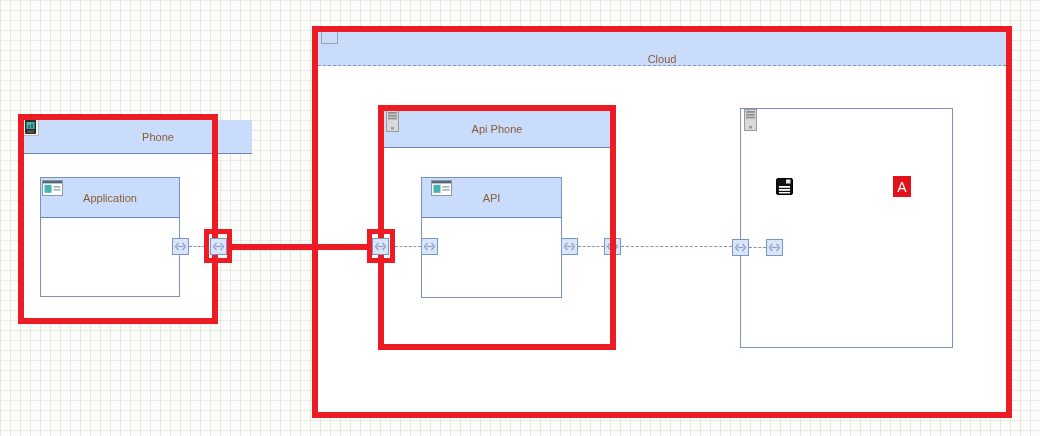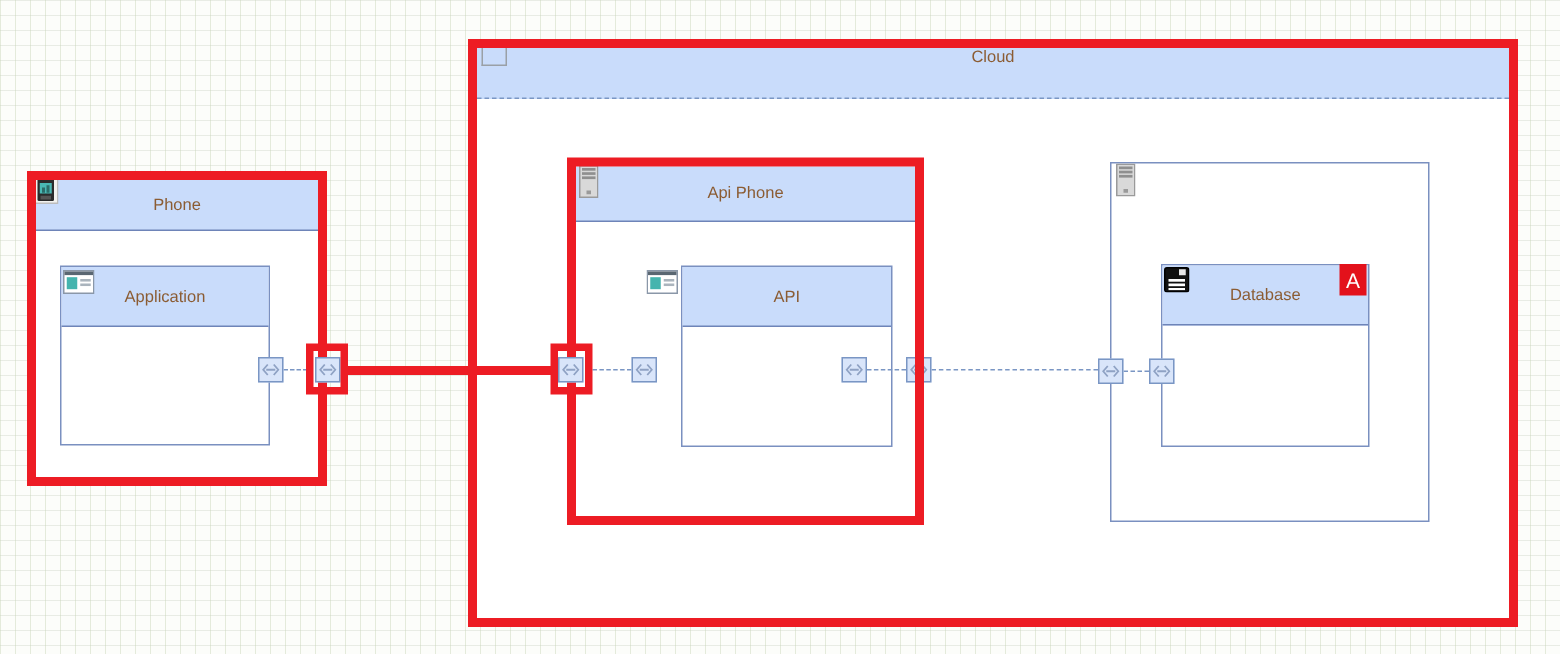--- a/index.html
+++ b/index.html
@@ -36,37 +36,37 @@
   .conn{position:absolute;border-top:1px dashed #7A96C4;height:0;z-index:4;}
   .rconn{position:absolute;height:6px;background:#ED1C24;z-index:4;}
   .icon{position:absolute;z-index:4;}
   .notch{position:absolute;border:1px solid #9aa0a6;border-top:none;background:transparent;z-index:3;}
   .badge{
     position:absolute;background:#E3111B;color:#fff;display:flex;align-items:center;
     justify-content:center;font-size:14px;z-index:5;
   }
   .cloud-hdr{
     position:absolute;background:#C9DCFB;border-bottom:1px dashed #7A96C4;
-    display:flex;align-items:flex-start;justify-content:center;
+    display:flex;align-items:flex-end;justify-content:center;
     color:#8B5C33;font-size:11px;z-index:2;
   }
 </style>
 </head>
 <body>
 
 <div class="canvas">
 
   <div class="cloud-hdr" style="left:318px;top:32px;width:688px;height:33px;">
     <span>Cloud</span>
   </div>
   <div class="bodybox" style="left:318px;top:66px;width:688px;height:346px;"></div>
   <div class="notch" style="left:321px;top:32px;width:15px;height:11px;"></div>
   <div class="sel" style="left:312px;top:26px;width:688px;height:380px;"></div>
 
-  <div class="hdr" style="left:24px;top:120px;width:188px;height:33px;">
+  <div class="hdr" style="left:24px;top:120px;width:188px;height:33px;padding-left:40px;">
     <span>Phone</span>
   </div>
   <div class="bodybox" style="left:24px;top:154px;width:188px;height:164px;"></div>
   <svg class="icon" style="left:22px;top:117px;" width="17" height="19">
     <rect x="0.5" y="0.5" width="16" height="18" fill="#f2f2ef" stroke="#bcbcbc"></rect>
     <rect x="3" y="2" width="11" height="15" rx="1" fill="#2b2b2b"></rect>
     <rect x="4.5" y="5" width="8" height="7" fill="#49b8b4"></rect>
     <rect x="6" y="8" width="2" height="3.5" fill="#2b6d6a"></rect>
     <rect x="9" y="6.5" width="2" height="5" fill="#2b6d6a"></rect>
     <rect x="5" y="13.5" width="7" height="2.5" fill="#555555"></rect>
@@ -92,21 +92,21 @@
   <div class="bodybox" style="left:384px;top:148px;width:226px;height:196px;"></div>
   <svg class="icon" style="left:386px;top:110px;" width="13" height="22">
     <rect x="0.5" y="0.5" width="12" height="21" fill="#d9d9d9" stroke="#9a9a9a"></rect>
     <rect x="2" y="2" width="9" height="1.8" fill="#8f8f8f"></rect>
     <rect x="2" y="4.8" width="9" height="1.8" fill="#8f8f8f"></rect>
     <rect x="2" y="7.6" width="9" height="1.8" fill="#8f8f8f"></rect>
     <rect x="5" y="17" width="3" height="2.5" fill="#9a9a9a"></rect>
   </svg>
   <div class="sel" style="left:378px;top:105px;width:226px;height:233px;"></div>
 
-  <div class="comp" style="left:454px;top:177px;width:139px;height:119px;">
+  <div class="comp" style="left:421px;top:177px;width:139px;height:119px;">
     <div class="chdr">
       <span>API</span>
     </div>
   </div>
   <svg class="icon" style="left:431px;top:180px;" width="21" height="16">
     <rect x="0.5" y="0.5" width="20" height="15" fill="#ffffff" stroke="#8a97a8"></rect>
     <rect x="1" y="1" width="19" height="2.4" fill="#5a6772"></rect>
     <rect x="2.5" y="4.8" width="7" height="8" fill="#45b4ae"></rect>
     <rect x="11.5" y="6" width="7" height="1.7" fill="#aab4bd"></rect>
     <rect x="11.5" y="9" width="7" height="1.7" fill="#aab4bd"></rect>
@@ -114,25 +114,20 @@
 
   <div class="node-border" style="left:740px;top:108px;width:211px;height:238px;"></div>
   <svg class="icon" style="left:744px;top:109px;" width="13" height="22">
     <rect x="0.5" y="0.5" width="12" height="21" fill="#d9d9d9" stroke="#9a9a9a"></rect>
     <rect x="2" y="2" width="9" height="1.8" fill="#8f8f8f"></rect>
     <rect x="2" y="4.8" width="9" height="1.8" fill="#8f8f8f"></rect>
     <rect x="2" y="7.6" width="9" height="1.8" fill="#8f8f8f"></rect>
     <rect x="5" y="17" width="3" height="2.5" fill="#9a9a9a"></rect>
   </svg>
 
-  <div class="comp" style="left:774px;top:176px;width:137px;height:120px;">
-    <div class="chdr">
-      <span>Database</span>
-    </div>
-  </div>
   <svg class="icon" style="left:776px;top:178px;" width="17" height="17">
     <rect x="0.5" y="0.5" width="16" height="16" rx="1.5" fill="#111111" stroke="#000000"></rect>
     <rect x="10" y="1.5" width="4.5" height="4" fill="#e8e8e8"></rect>
     <rect x="3" y="8" width="11" height="1.8" fill="#ffffff"></rect>
     <rect x="3" y="11" width="11" height="1.8" fill="#ffffff"></rect>
     <rect x="3" y="14" width="11" height="1.4" fill="#ffffff"></rect>
   </svg>
   <div class="badge" style="left:893px;top:176px;width:18px;height:21px;">
     <span>A</span>
   </div>

